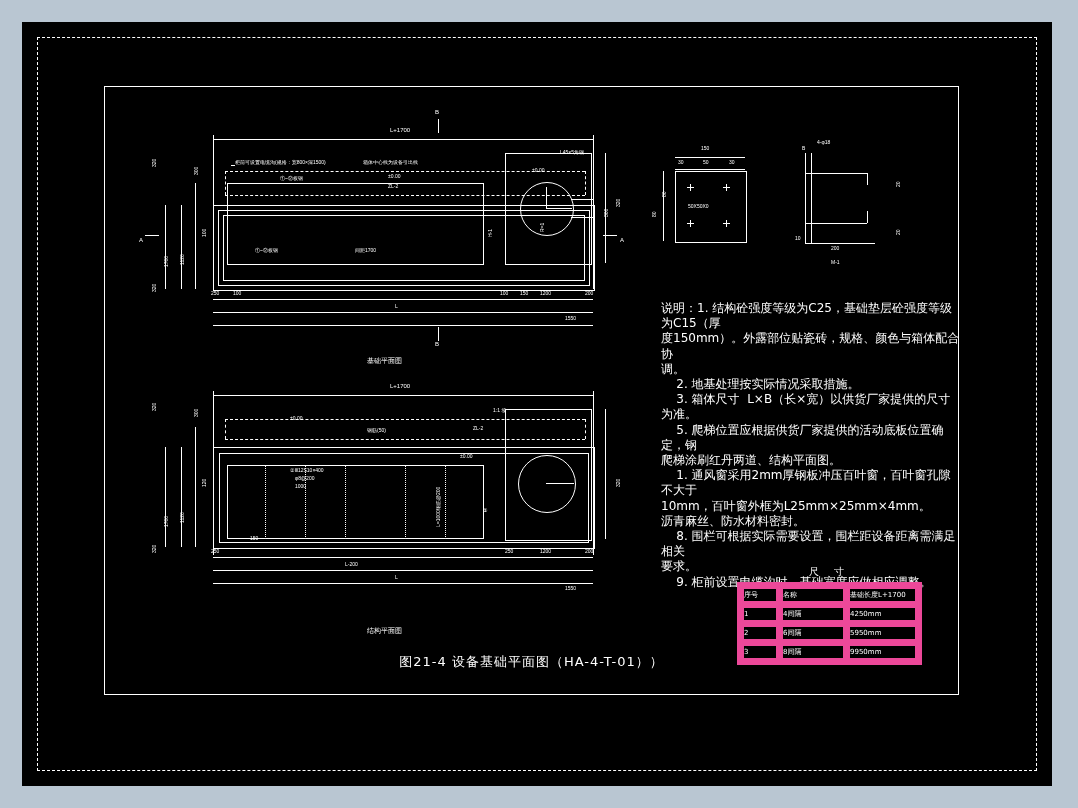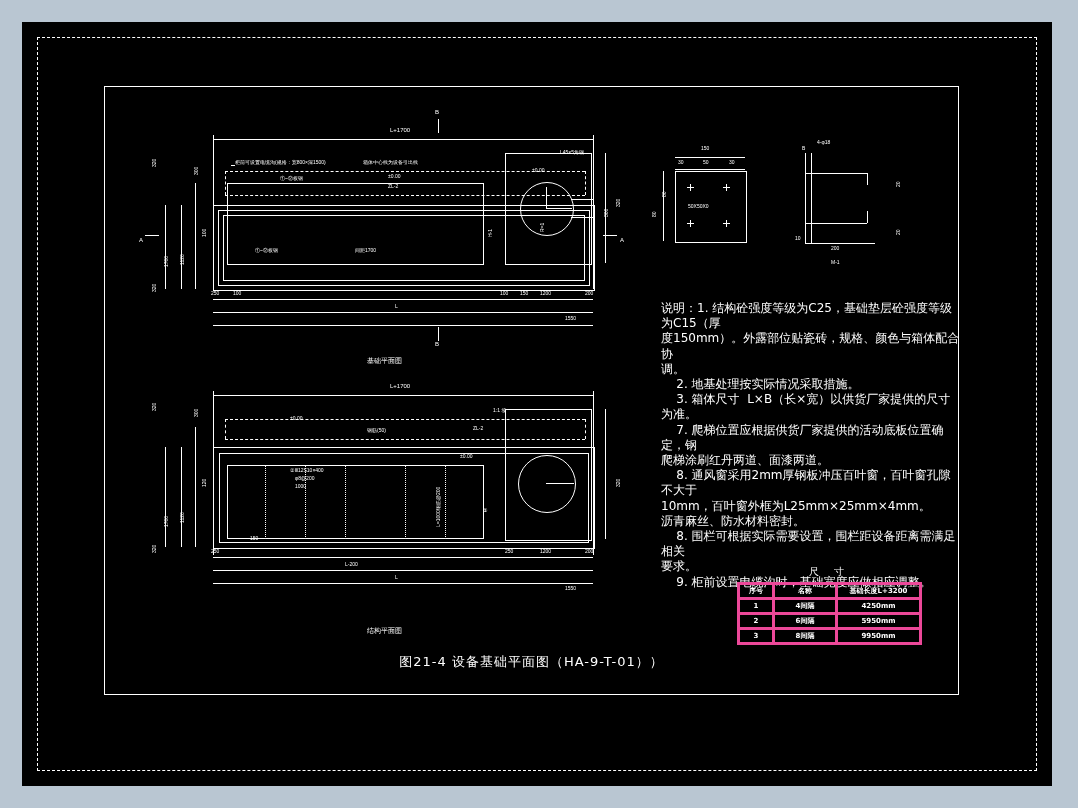--- a/index.html
+++ b/index.html
@@ -42,22 +42,22 @@
     color:#ffffff;font-size:12px;line-height:15.2px;
     font-family:"DejaVu Sans", sans-serif;
   }
   #notes div{white-space:pre-wrap;}
   
   #dimtable{
     position:absolute;left:632px;top:495px;width:185px;
     border-collapse:collapse;color:#ffffff;font-size:7px;
   }
   #dimtable th,#dimtable td{
-    border:3px solid #ec4899;text-align:center;height:12px;padding:0;
-    font-weight:bold;font-family:"DejaVu Sans", sans-serif;
+    border:7px solid #ec4899;text-align:left;height:12px;padding:0;
+    font-weight:normal;font-family:"DejaVu Sans", sans-serif;
   }
   #tabletitle{
     position:absolute;left:632px;top:478px;width:185px;text-align:center;
     color:#ffffff;font-size:10px;letter-spacing:6px;
     font-family:"DejaVu Sans", sans-serif;
   }
   #figtitle{
     position:absolute;left:0;top:566px;width:853px;text-align:center;
     color:#ffffff;font-size:13px;letter-spacing:1px;
     font-family:"DejaVu Sans", sans-serif;
@@ -192,23 +192,23 @@
       <div class="lbl sm rot90" style="left:790px;top:148px;">20</div>
       <div class="lbl sm" style="left:726px;top:172px;">M-1</div>
     </div>
 
     <div id="notes">
       <div>说明：1. 结构砼强度等级为C25，基础垫层砼强度等级为C15（厚</div>
       <div>度150mm）。外露部位贴瓷砖，规格、颜色与箱体配合协</div>
       <div>调。</div>
       <div>    2. 地基处理按实际情况采取措施。</div>
       <div>    3. 箱体尺寸  L×B（长×宽）以供货厂家提供的尺寸为准。</div>
-      <div>    7. 爬梯位置应根据供货厂家提供的活动底板位置确定，钢</div>
-      <div>爬梯涂刷红丹两道、面漆两道。</div>
-      <div>    8. 通风窗采用2mm厚钢板冲压百叶窗，百叶窗孔隙不大于</div>
+      <div>    5. 爬梯位置应根据供货厂家提供的活动底板位置确定，钢</div>
+      <div>爬梯涂刷红丹两道、结构平面图。</div>
+      <div>    1. 通风窗采用2mm厚钢板冲压百叶窗，百叶窗孔隙不大于</div>
       <div>10mm，百叶窗外框为L25mm×25mm×4mm。</div>
       <div>沥青麻丝、防水材料密封。</div>
       <div>    8. 围栏可根据实际需要设置，围栏距设备距离需满足相关</div>
       <div>要求。</div>
       <div>    9. 柜前设置电缆沟时，基础宽度应做相应调整。</div>
     </div>
 
     <div>
       <div class="lbl" style="left:285px;top:296px;">L+1700</div>
       <div class="ln h" style="left:108px;top:308px;width:380px;"></div>
@@ -275,35 +275,35 @@
 
       <div class="lbl md" style="left:262px;top:540px;">结构平面图</div>
     </div>
 
     <div id="tabletitle">尺    寸</div>
     <table id="dimtable">
       <tbody>
           <tr>
         <th style="width:32px;">序号</th>
         <th style="width:60px;">名称</th>
-        <th>基础长度L+3200</th>
+        <th>基础长度L+1700</th>
       </tr>
       <tr>
         <td>1</td>
         <td>4间隔</td>
         <td>4250mm</td>
       </tr>
       <tr>
         <td>2</td>
         <td>6间隔</td>
         <td>5950mm</td>
       </tr>
       <tr>
         <td>3</td>
         <td>8间隔</td>
         <td>9950mm</td>
       </tr>
     </tbody>
       </table>
 
-    <div id="figtitle">图21-4  设备基础平面图（HA-9-T-01））</div>
+    <div id="figtitle">图21-4  设备基础平面图（HA-4-T-01））</div>
   </div>
 </div>
 
 </body></html>

